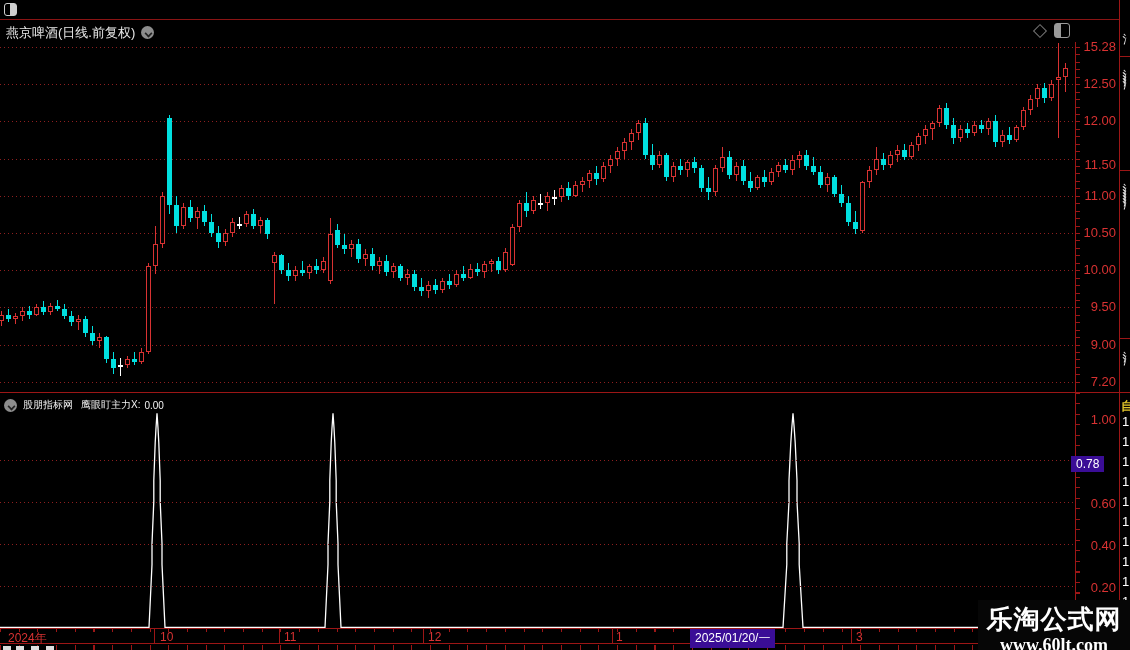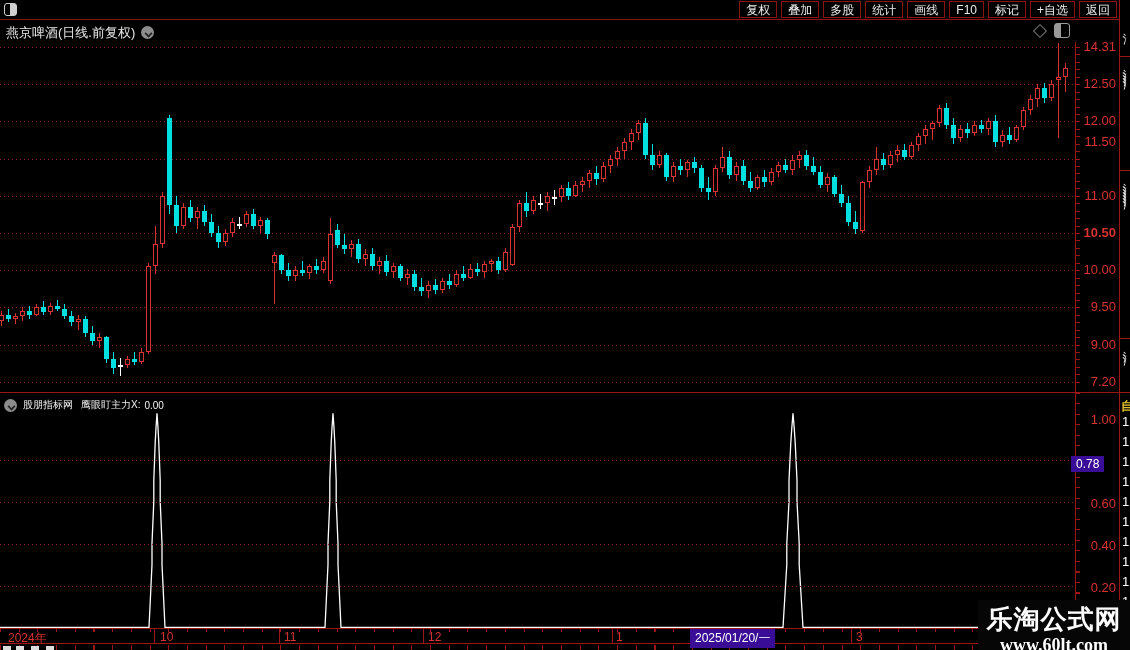--- a/index.html
+++ b/index.html
@@ -86,31 +86,20 @@
   #watermark{position:absolute;left:978px;top:600px;width:152px;height:50px;background:#060606;
     z-index:9;text-align:center;color:#fff}
   #wm-line1{font-size:26px;font-weight:bold;letter-spacing:1px;margin-top:2px}
   #wm-line2{font-family:"Liberation Serif",serif;font-weight:bold;font-size:18px;margin-top:-2px}
 </style>
 </head>
 <body>
 
 <div id="menubar">
   <div id="win-icon"></div>
-  <div id="menu-right">
-      <span class="menu-btn">复权</span>
-      <span class="menu-btn">叠加</span>
-      <span class="menu-btn">多股</span>
-      <span class="menu-btn">统计</span>
-      <span class="menu-btn">画线</span>
-      <span class="menu-btn">F10</span>
-      <span class="menu-btn">标记</span>
-      <span class="menu-btn">+自选</span>
-      <span class="menu-btn">返回</span>
-    </div>
 </div>
 
 <div id="titlebar">
   <span id="chart-title">
     <span>燕京啤酒(日线.前复权)</span><span class="chev-circle"></span>
   </span>
   <span id="diamond-icon"></span>
   <span id="pane-icon"></span>
 </div>
 
@@ -733,26 +722,26 @@
       <div class="wick" style="top: 1.28px; height: 94.488px;"></div>
       <div class="body" style="top: 34.76px; height: 3.72px;"></div>
     </div>
     <div class="candle up" style="left: 1063px; top: 0px;">
       <div class="wick" style="top: 21.368px; height: 28.272px;"></div>
       <div class="body" style="top: 25.832px; height: 8.928px;"></div>
     </div>
   </div>
 <div id="price-axis">
   <div class="minor-ticks"></div>
-<div class="axis-label" style="top: -3px;">14.31</div>
+<div class="axis-label" style="top: -3px;">15.28</div>
     <div class="axis-label" style="top: 34.2px;">12.50</div>
     <div class="axis-label" style="top: 71.4px;">12.00</div>
-    <div class="axis-label" style="top: 92px;">11.50</div>
+    <div class="axis-label" style="top: 115px;">11.50</div>
     <div class="axis-label" style="top: 145.8px;">11.00</div>
-    <div class="axis-label" style="top: 183px; font-weight: bold;">10.50</div>
+    <div class="axis-label" style="top: 183px;">10.50</div>
     <div class="axis-label" style="top: 220.2px;">10.00</div>
     <div class="axis-label" style="top: 257.4px;">9.50</div>
     <div class="axis-label" style="top: 294.6px;">9.00</div>
     <div class="axis-label" style="top: 331.8px;">7.20</div>
   </div>
 
 <div id="divider"></div>
 <div id="ind-header">
   <span class="chev-circle"></span>
   <span>股朋指标网</span>

